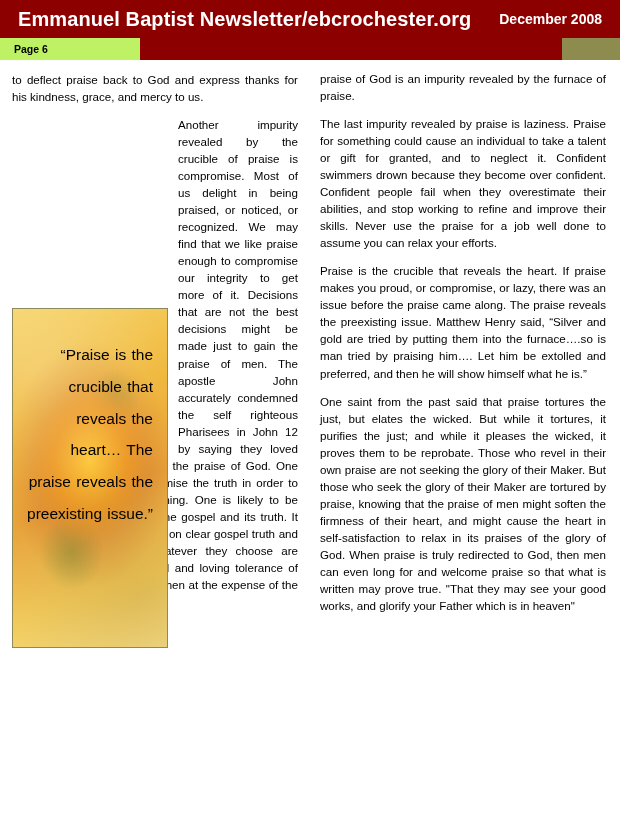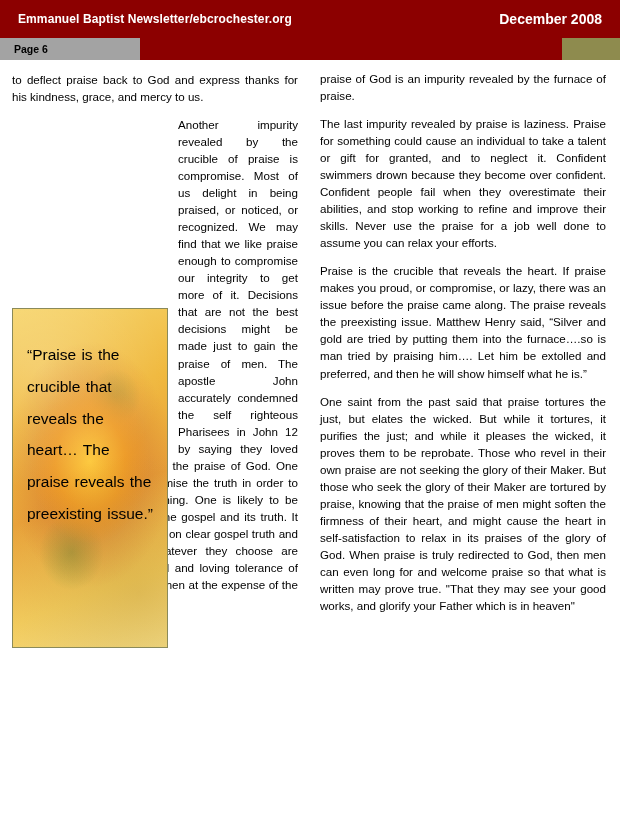--- a/index.html
+++ b/index.html
@@ -26,42 +26,42 @@
     height: 38px;
     background: #8c0000;
     color: #ffffff;
     display: flex;
     align-items: center;
     justify-content: space-between;
     padding: 0 14px 0 18px;
     box-sizing: border-box;
   }
   .masthead-title {
-    font-size: 12px;
+    font-size: 20px;
     font-weight: bold;
     letter-spacing: 0.1px;
     white-space: nowrap;
   }
   .masthead-date {
     font-size: 14px;
     font-weight: bold;
     white-space: nowrap;
     padding-right: 4px;
   }
 
   
   .subband {
     position: relative;
     height: 22px;
     display: flex;
     align-items: stretch;
   }
   .pagebox {
     width: 140px;
-    background: #a3a3a3;
+    background: #bef264;
     border-right: 0;
     display: flex;
     align-items: center;
     padding-left: 14px;
     box-sizing: border-box;
   }
   .pagebox-label {
     font-size: 10.5px;
     font-weight: bold;
     color: #000000;
@@ -128,21 +128,21 @@
       radial-gradient(circle at 82% 84%, rgba(160,120,30,0.25), rgba(160,120,30,0) 45%);
   }
   .pullquote .quote-text {
     position: relative;
     z-index: 2;
     display: block;
     padding: 30px 14px 0 14px;
     font-size: 15.5px;
     line-height: 2.05;
     color: #000000;
-    text-align: left;
+    text-align: right;
     word-spacing: 1px;
   }
 
   
   .float-shim {
     float: left;
     width: 158px;
     height: 332px;
     shape-outside: inset(0);
     margin: 0 8px 0 0;

